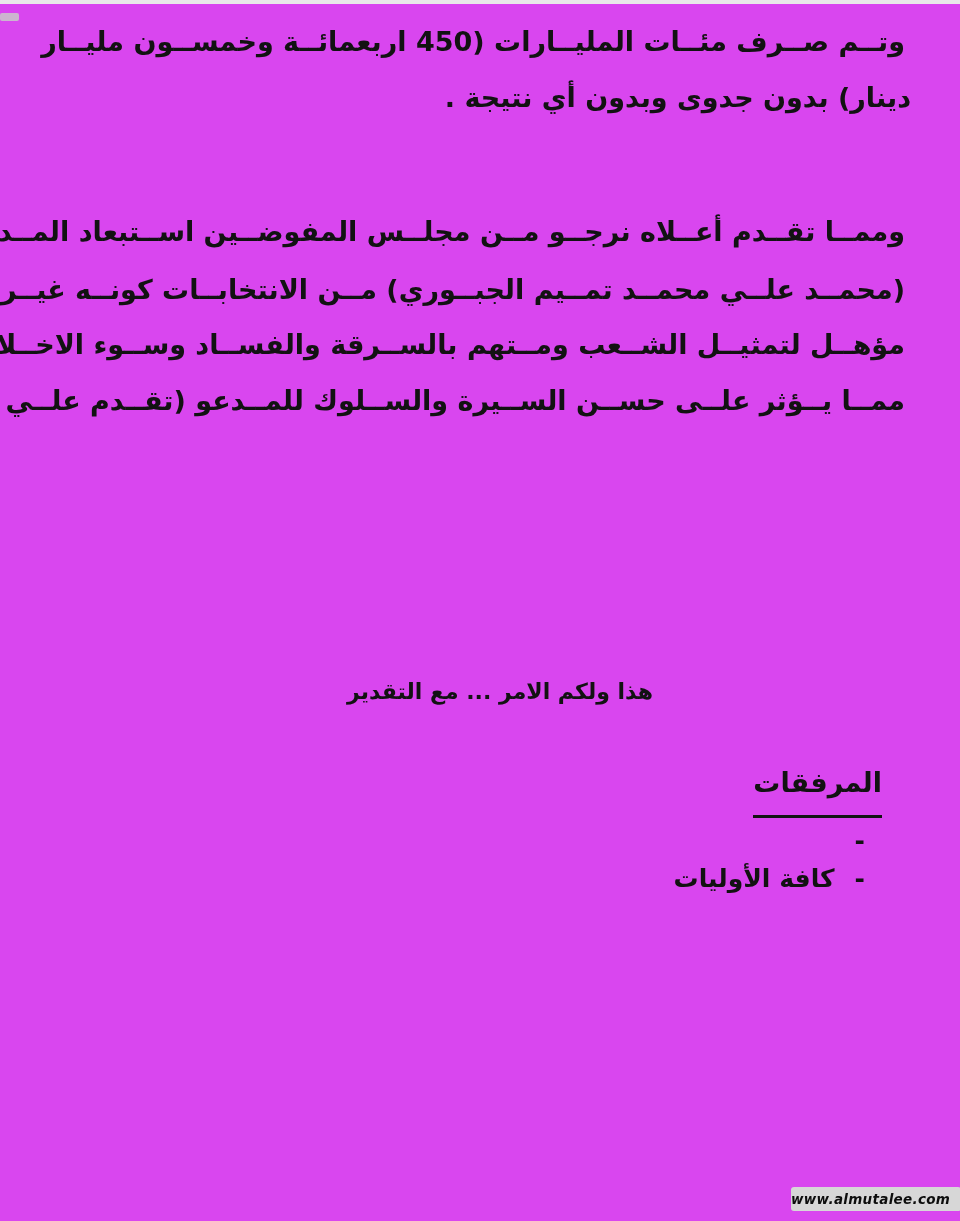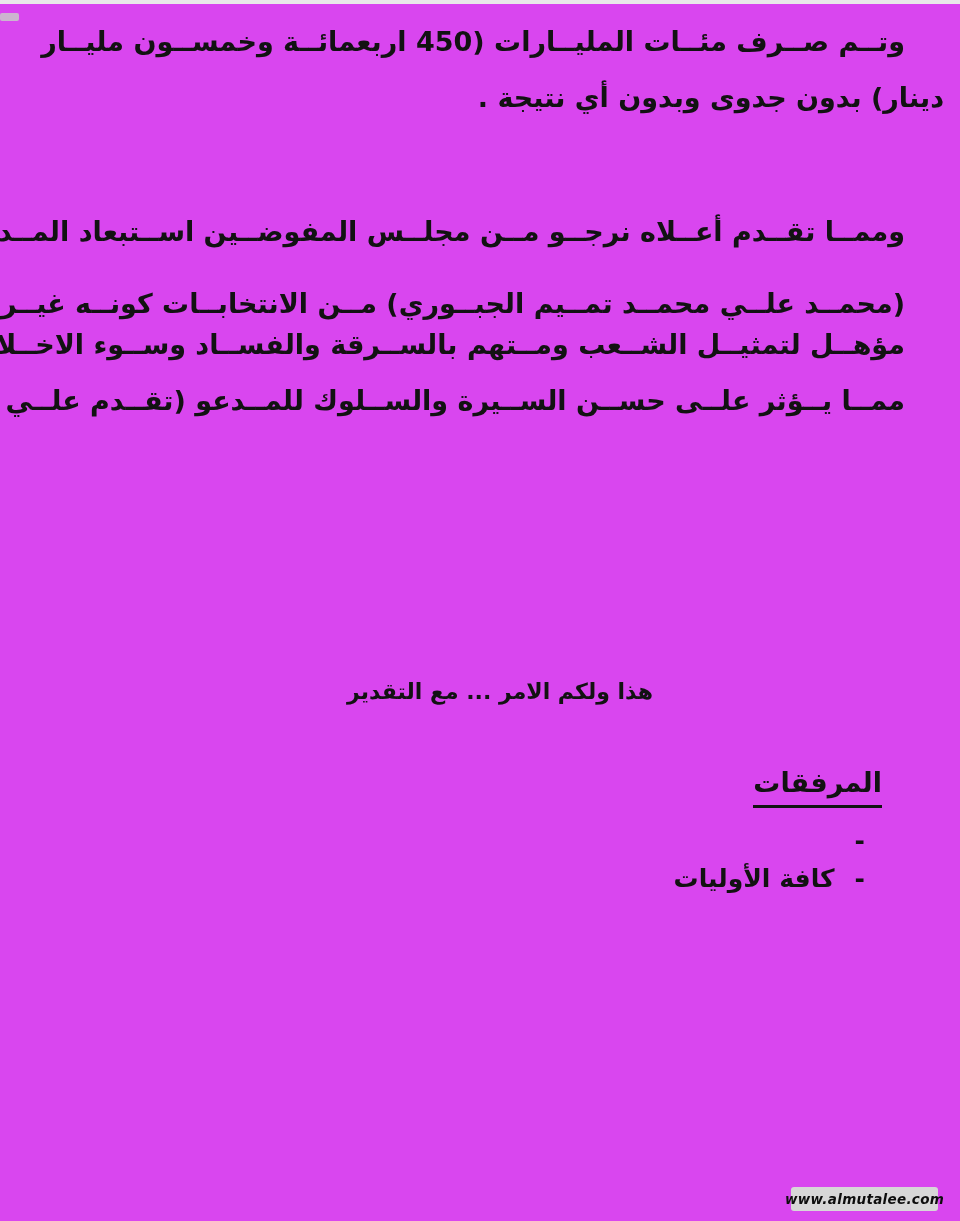--- a/index.html
+++ b/index.html
@@ -24,64 +24,64 @@
     position:absolute;
     right:55px;
     direction:rtl;
     white-space:nowrap;
     font-size:27px;
     font-weight:bold;
     line-height:44px;
     letter-spacing:.2px;
   }
   .p1l1{top:16px;}
-  .p1l2{top:72px;right:16px;}
+  .p1l2{top:72px;right:49px;}
   .p2l1{top:206px;}
-  .p2l2{top:278px;}
+  .p2l2{top:264px;}
   .p2l3{top:319px;}
   .p2l4{top:375px;}
   .p2l5{top:426px;right:413px;}
   .closing-line{
     position:absolute;
     top:666px;left:40px;right:0;
     text-align:center;
     direction:rtl;
     font-size:22px;font-weight:bold;line-height:44px;
   }
   .attachments-heading{
     position:absolute;
     top:761px;right:78px;
     direction:rtl;
     font-size:27px;font-weight:bold;line-height:36px;
     border-bottom:3px solid #121212;
-    padding-bottom:4px;
+    padding-bottom:14px;
   }
   .attachment-item{
     position:absolute;
     right:95px;
     direction:rtl;
     display:flex;
     align-items:center;
     font-size:25px;font-weight:bold;line-height:38px;
     white-space:nowrap;
   }
   .item1{top:818px;}
   .item2{top:856px;}
   .attachment-item .dash{
     display:inline-block;
     margin-left:20px;
     font-weight:bold;
   }
   .watermark{
     position:absolute;
     left:791px;top:1183px;
-    width:147px;height:24px;
+    width:170px;height:24px;
     background:#d7d7d7;
     border-radius:3px;
-    display:flex;align-items:center;justify-content:center;
+    display:flex;align-items:center;justify-content:flex-start;
     direction:ltr;
   }
   .watermark span{
     font-family:"DejaVu Sans",sans-serif;
     font-size:13.5px;
     font-weight:bold;
     font-style:italic;
     color:#0d0d0d;
     letter-spacing:.3px;
     white-space:nowrap;

